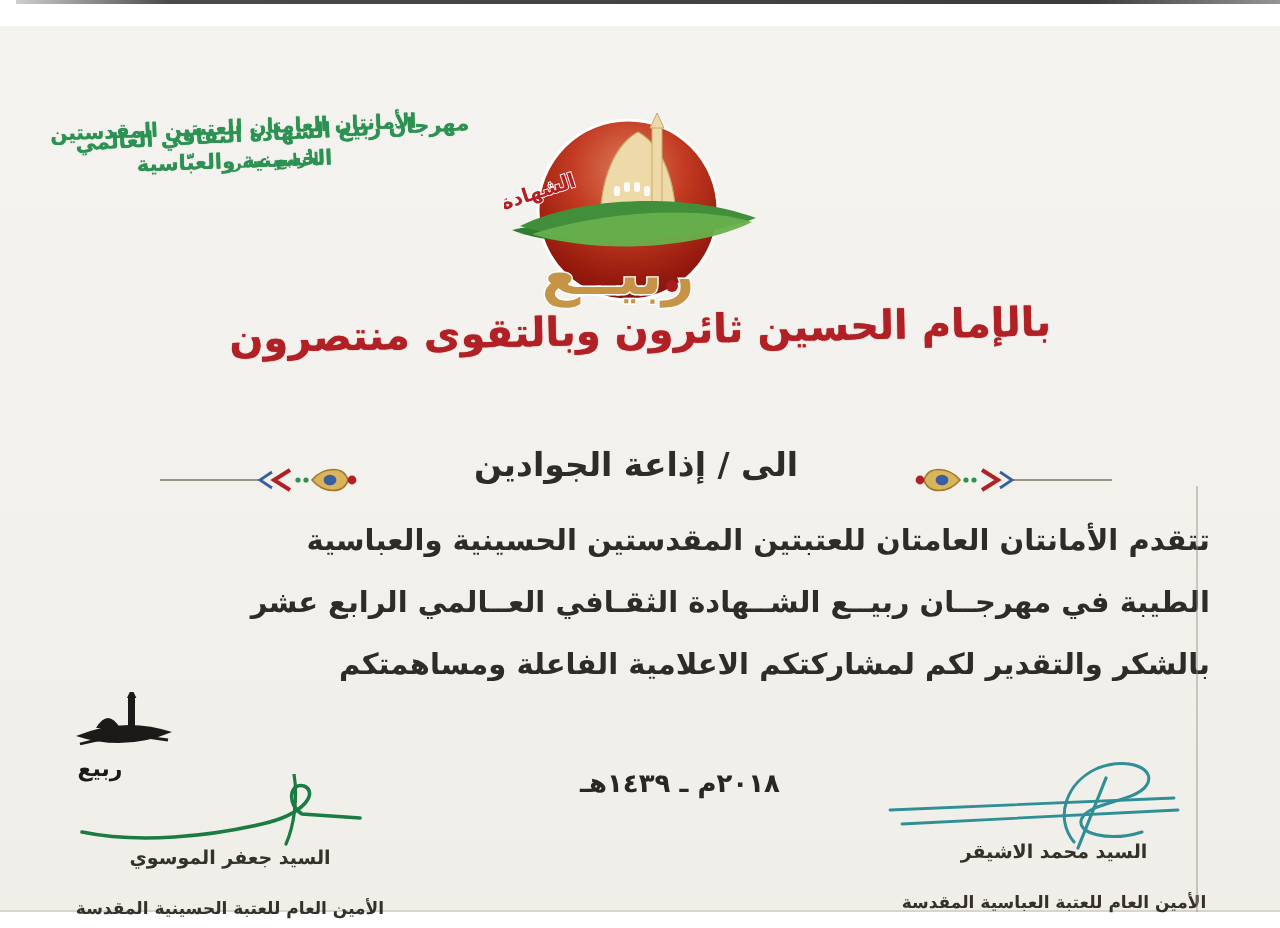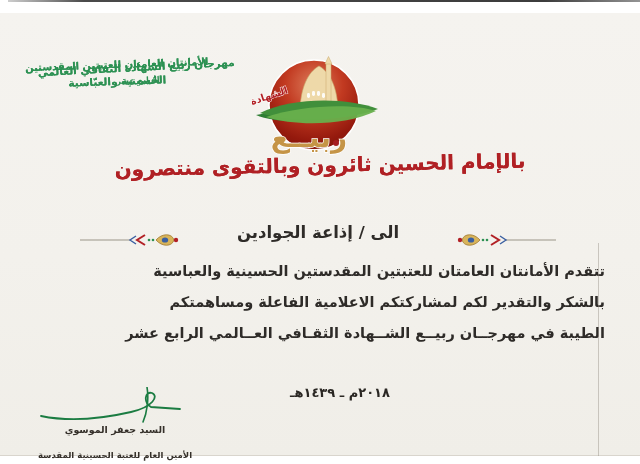--- a/index.html
+++ b/index.html
@@ -161,32 +161,52 @@
         <circle cx="69" cy="9" r="1.3" fill="#2d9153"></circle>
         <circle cx="73" cy="9" r="1.3" fill="#2d9153"></circle>
         <path d="M 94 9 C 92 2 82 2 76 9 C 82 16 92 16 94 9 Z" fill="#d8b45a" stroke="#a07830" stroke-width="0.8"></path>
         <ellipse cx="85" cy="9" rx="3.2" ry="2.6" fill="#3a5fa0"></ellipse>
         <circle cx="96" cy="9" r="2.2" fill="#b22025"></circle>
       </svg>
     </div>
 
     <div class="body-text">
       <div class="body-line">تتقدم الأمانتان العامتان للعتبتين المقدستين الحسينية والعباسية</div>
+      <div class="body-line">الطيبة في مهرجــان ربيــع الشــهادة الثقـافي العــالمي الرابع عشر</div>
       <div class="body-line">بالشكر والتقدير لكم لمشاركتكم الاعلامية الفاعلة ومساهمتكم</div>
-      <div class="body-line">الطيبة في مهرجــان ربيــع الشــهادة الثقـافي العــالمي الرابع عشر</div>
     </div>
 
     <div class="date-line">٢٠١٨م ـ ١٤٣٩هـ</div>
 
+    <div class="stamp">
+      <svg width="52" height="46" viewBox="0 0 52 46">
+        <rect x="28" y="2" width="3.5" height="16" fill="#1c1a18"></rect>
+        <polygon points="27.5,3 29.8,-2 32.2,3" fill="#1c1a18"></polygon>
+        <path d="M 12 18 Q 18 8 24 18 Z" fill="#1c1a18"></path>
+        <path d="M 2 22 Q 26 12 50 20 Q 26 30 2 22 Z" fill="#1c1a18"></path>
+        <path d="M 4 26 Q 26 20 48 24" fill="none" stroke="#1c1a18" stroke-width="1.4"></path>
+        <text x="14" y="42" font-size="11" font-weight="bold" fill="#1c1a18" text-anchor="middle">ربيع</text>
+      </svg>
+    </div>
 
     <div class="sig sig-left">
       <svg class="scribble" width="160" height="36" viewBox="0 0 160 36">
         <path d="M 6 29 C 35 35 70 31 96 25 C 118 20 124 9 117 6 C 110 4 108 15 116 20 L 145 22" fill="none" stroke="#1b7c42" stroke-width="1.8" stroke-linecap="round"></path>
         <path d="M 112 0 C 114 12 112 26 108 35" fill="none" stroke="#1b7c42" stroke-width="1.6" stroke-linecap="round"></path>
       </svg>
       <div class="sig-name">السيد جعفر الموسوي</div>
       <div class="sig-title">الأمين العام للعتبة الحسينية المقدسة</div>
     </div>
 
+    <div class="sig sig-right">
+      <svg class="scribble" width="180" height="46" viewBox="0 0 180 46">
+        <path d="M 100 42 C 90 30 96 12 112 5 C 128 -1 142 6 136 14 C 130 22 108 22 104 30 C 100 38 118 42 134 37" fill="none" stroke="#2f8e96" stroke-width="1.5" stroke-linecap="round"></path>
+        <path d="M 8 26 L 150 20" fill="none" stroke="#2f8e96" stroke-width="1.4" stroke-linecap="round"></path>
+        <path d="M 14 33 L 152 26" fill="none" stroke="#2f8e96" stroke-width="1.4" stroke-linecap="round"></path>
+        <path d="M 116 10 L 102 45" fill="none" stroke="#2f8e96" stroke-width="1.6" stroke-linecap="round"></path>
+      </svg>
+      <div class="sig-name">السيد محمد الاشيقر</div>
+      <div class="sig-title">الأمين العام للعتبة العباسية المقدسة</div>
+    </div>
 
     <div class="edge-line"></div>
   </div>
 </div>
 
 </body></html>

